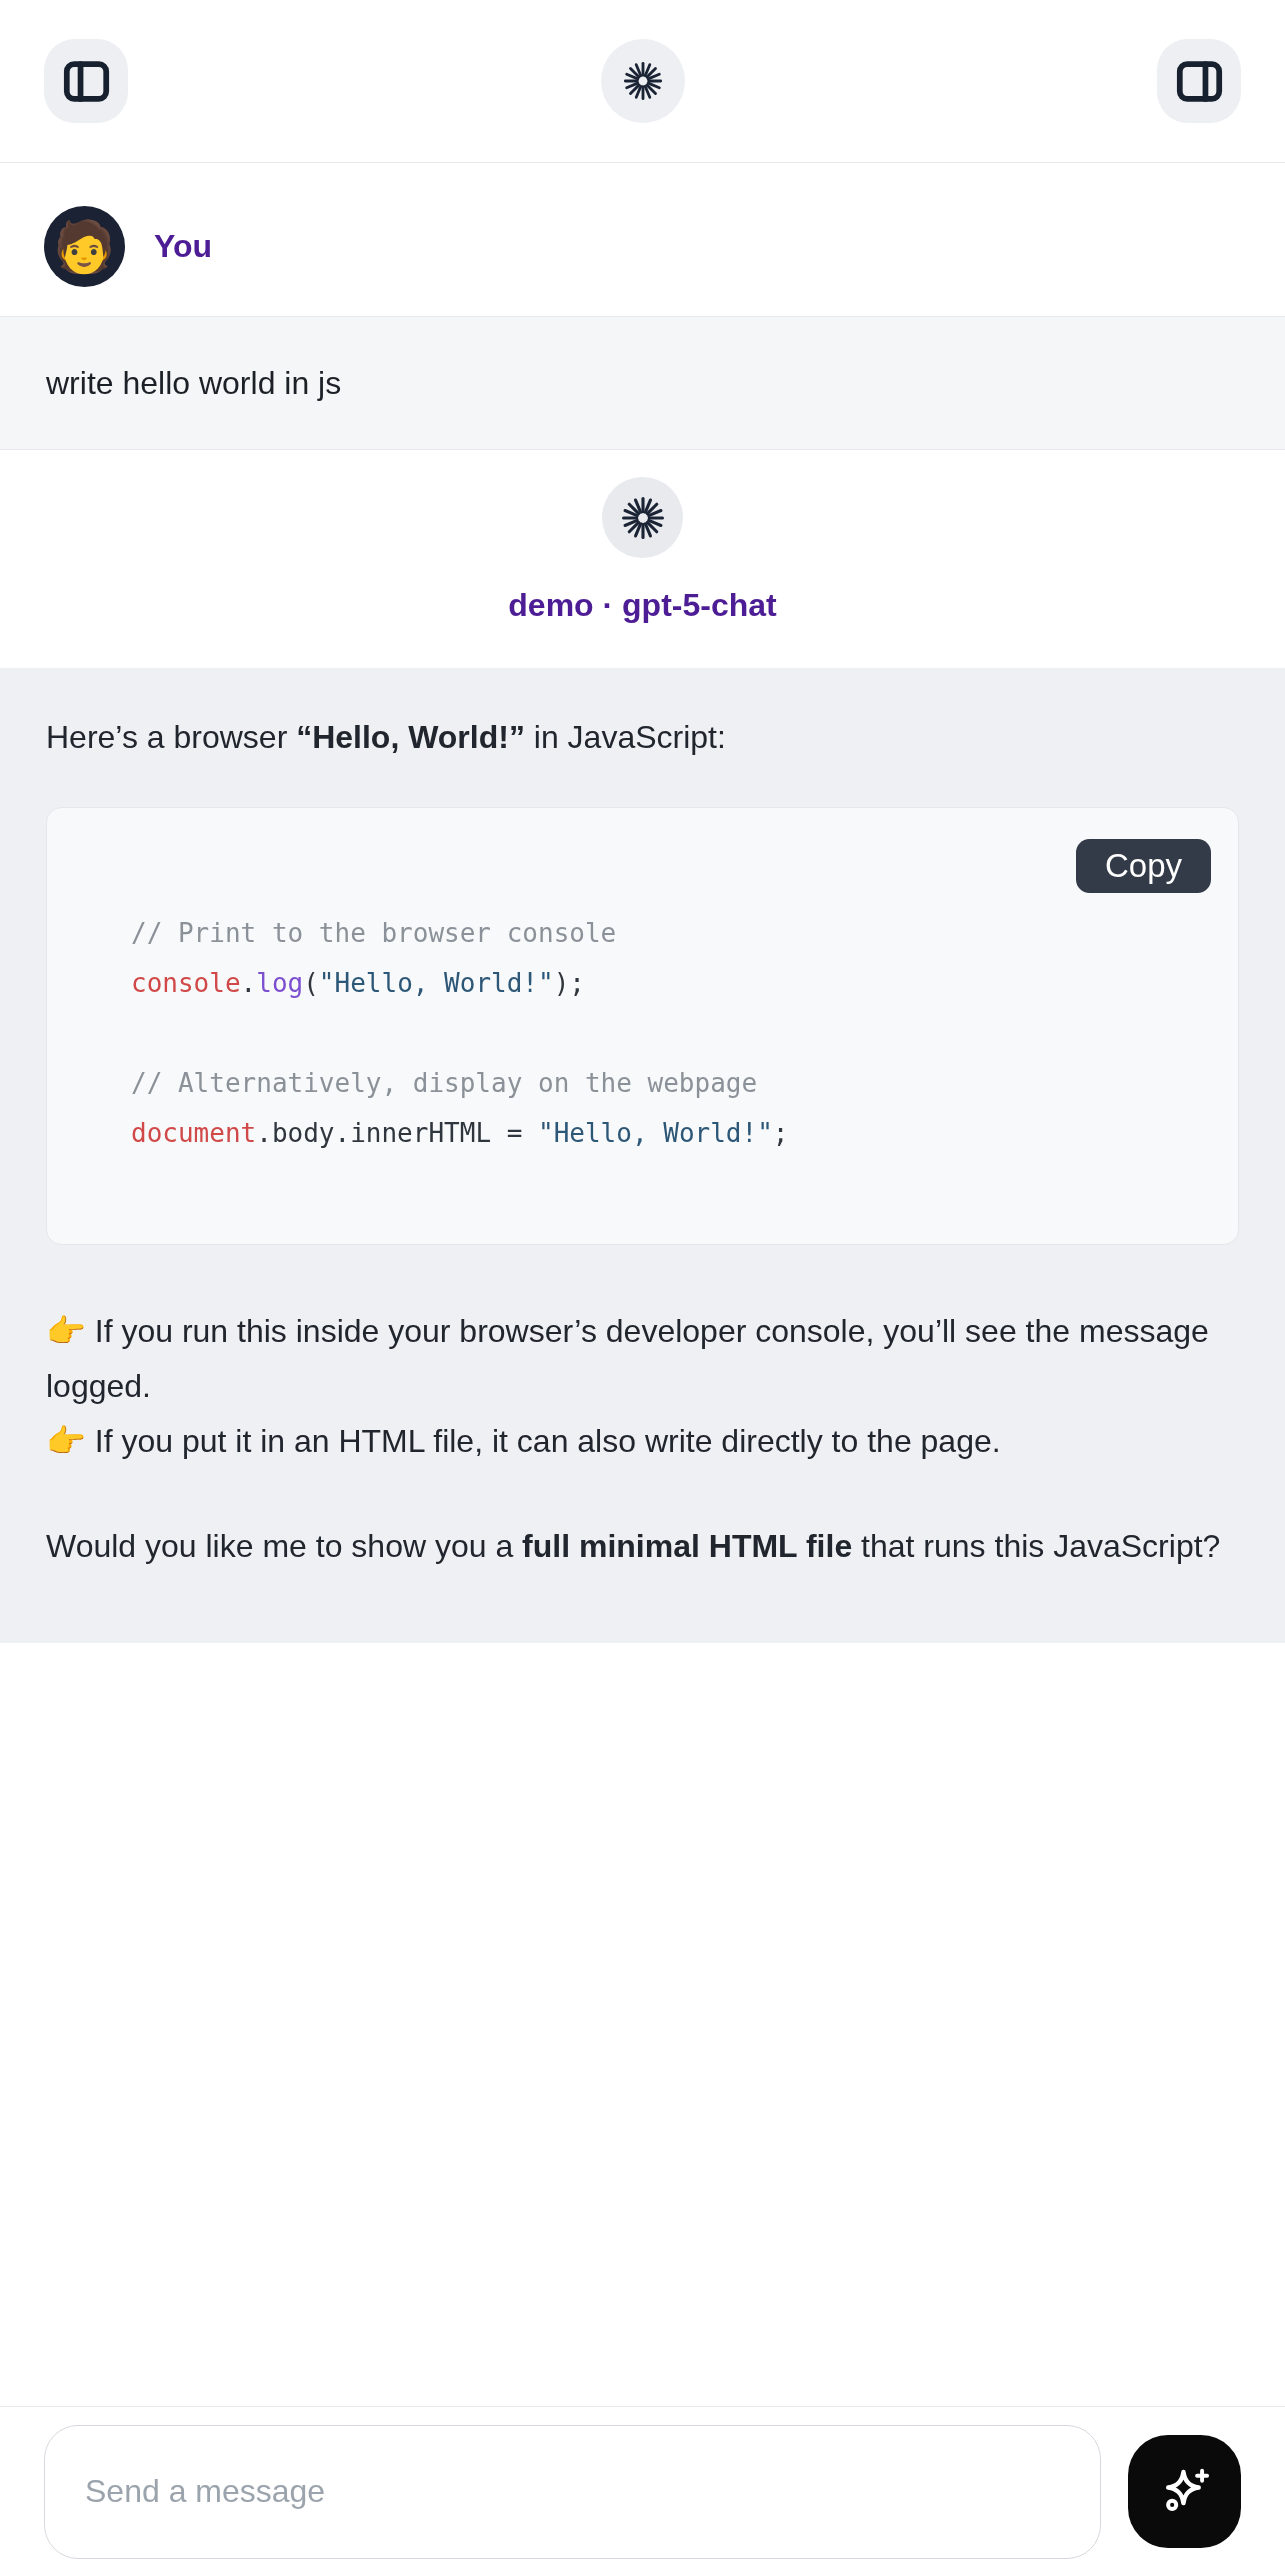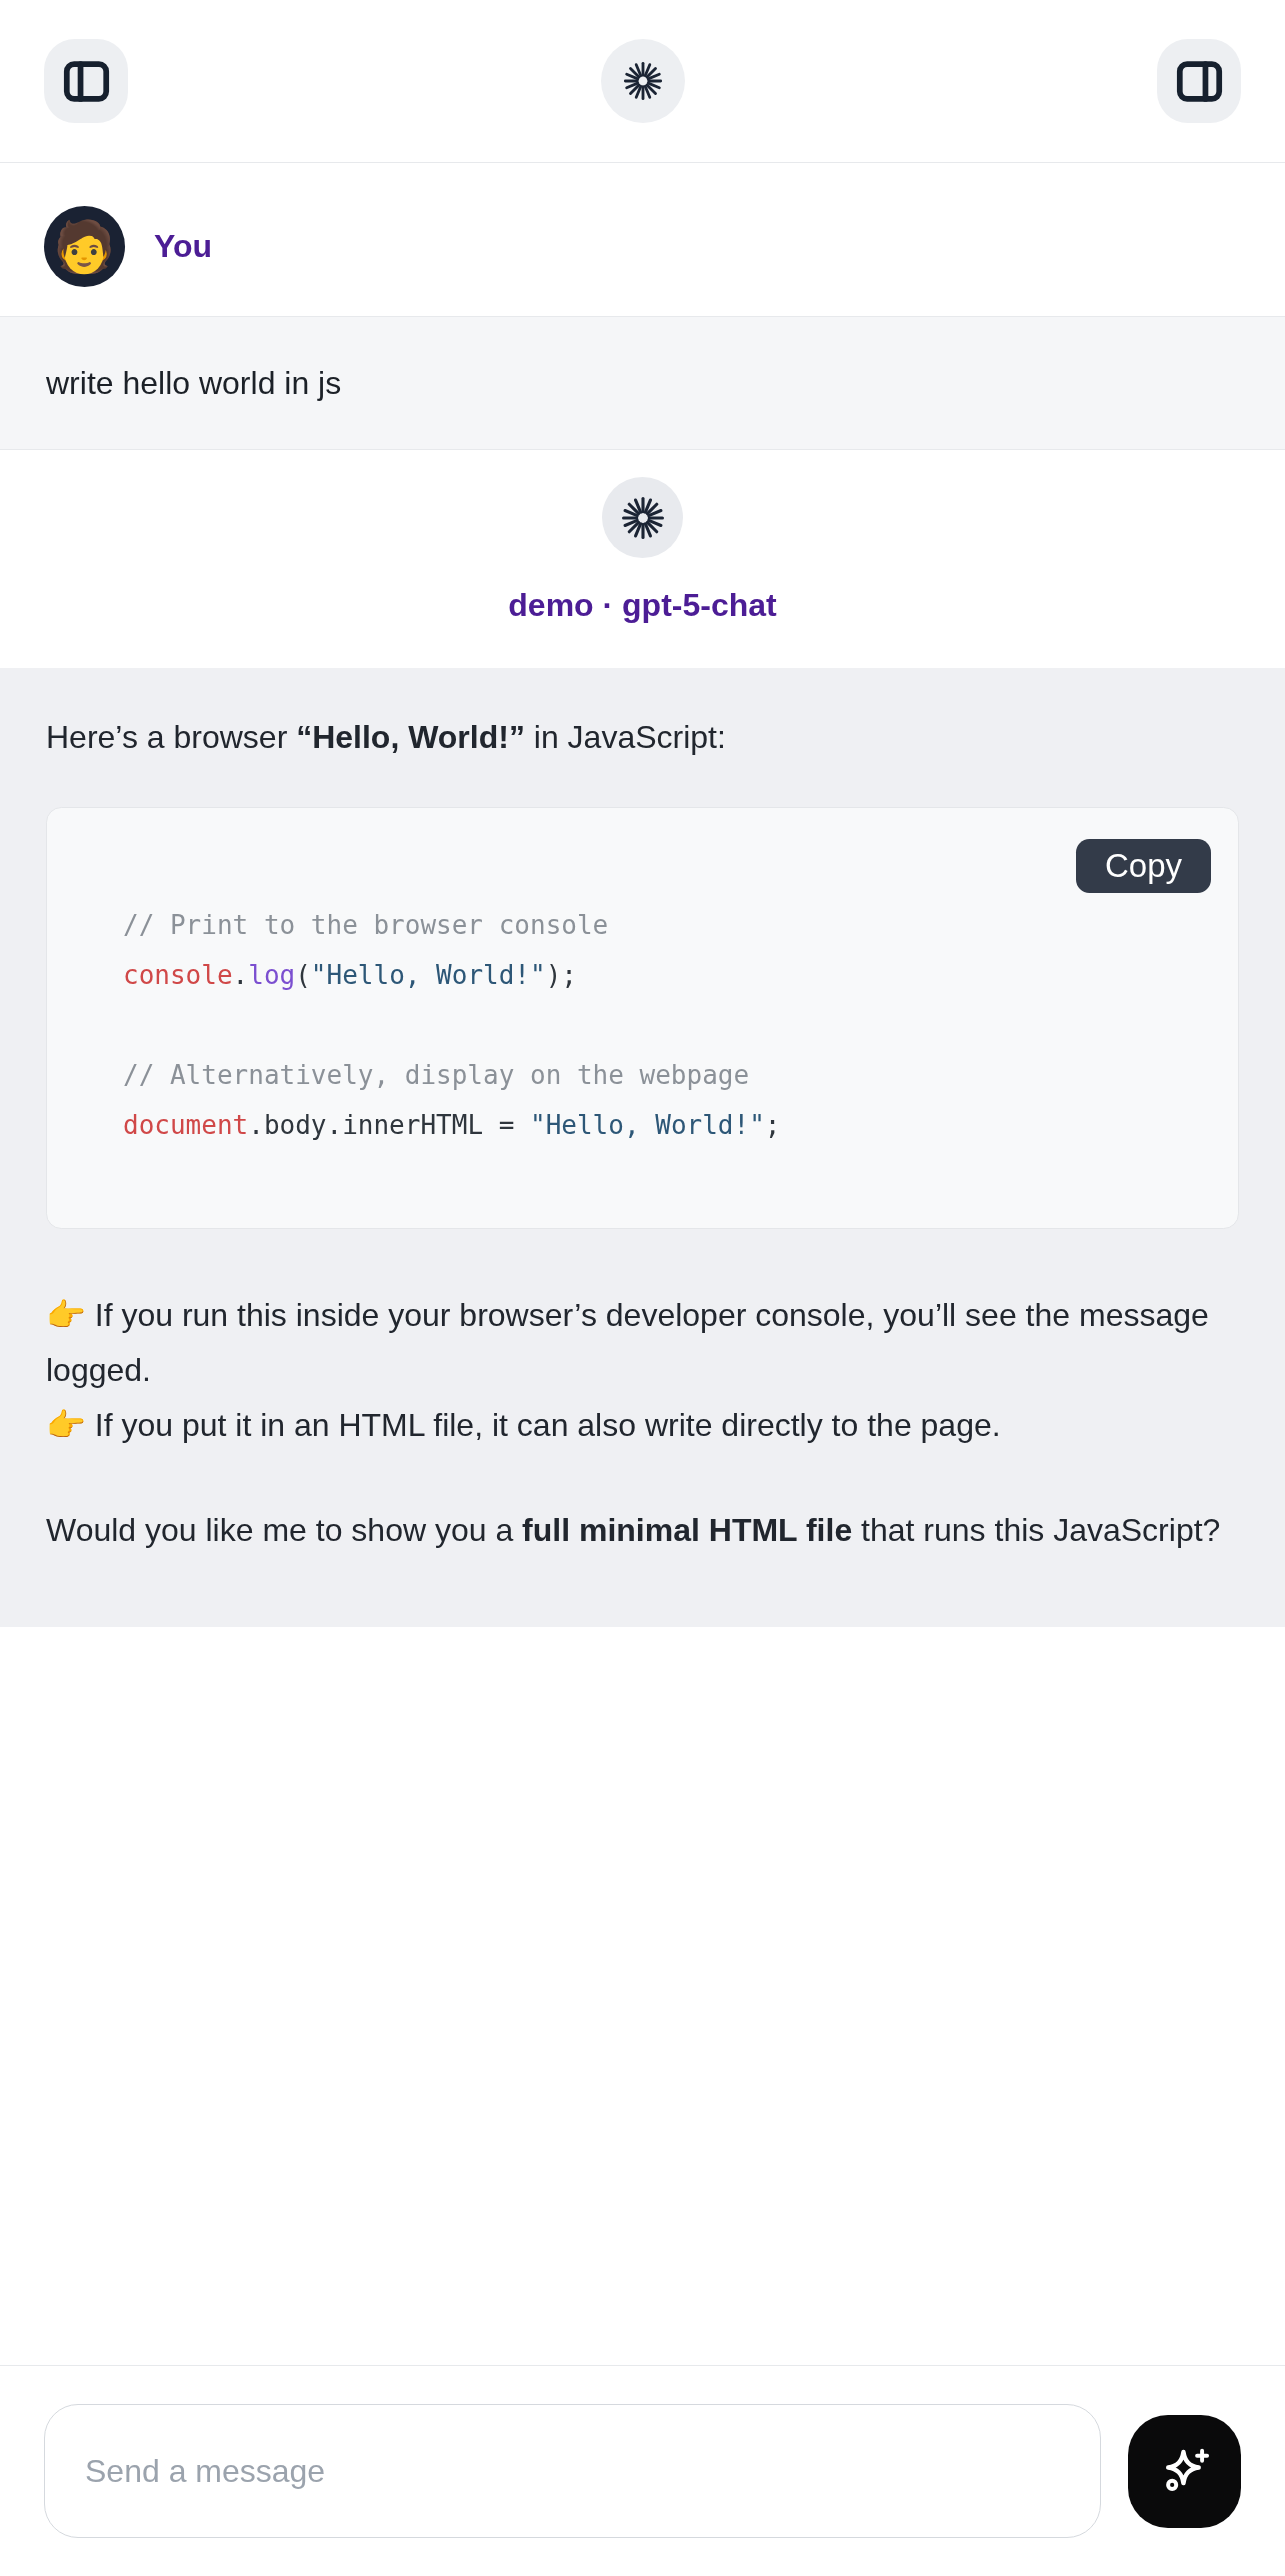--- a/index.html
+++ b/index.html
@@ -134,42 +134,42 @@
     background: #333b49;
     color: #ffffff;
     border: none;
     border-radius: 13.4px;
     font-family: "Liberation Sans", sans-serif;
     font-size: 33px;
     padding: 8px 29px;
     cursor: pointer;
   }
   pre.code {
-    margin: 0;
+    margin: 8px;
     font-family: "DejaVu Sans Mono", monospace;
     font-size: 26px;
     line-height: 50px;
     white-space: pre;
     color: #2f363d;
   }
   .t-comment { color: #8b9198; }
   .t-plain   { color: #2f363d; }
   .t-keyword { color: #d04848; }
   .t-func    { color: #7b4fd0; text-align: right; }
   .t-string  { color: #2d5777; }
 
   .tips .pline { display: block; }
   .question { margin-top: 50px !important; }
 
   .spacer { flex: 1 1 auto; background: #ffffff; }
 
   
   .composer-bar {
     flex: 0 0 auto;
-    height: 211px;
+    height: 170px;
     border-top: 1.9px solid #e7e9ec;
     background: #ffffff;
     display: flex;
     align-items: center;
     gap: 27px;
     padding: 0 44px;
   }
   .message-input {
     flex: 1 1 auto;
     height: 134px;

